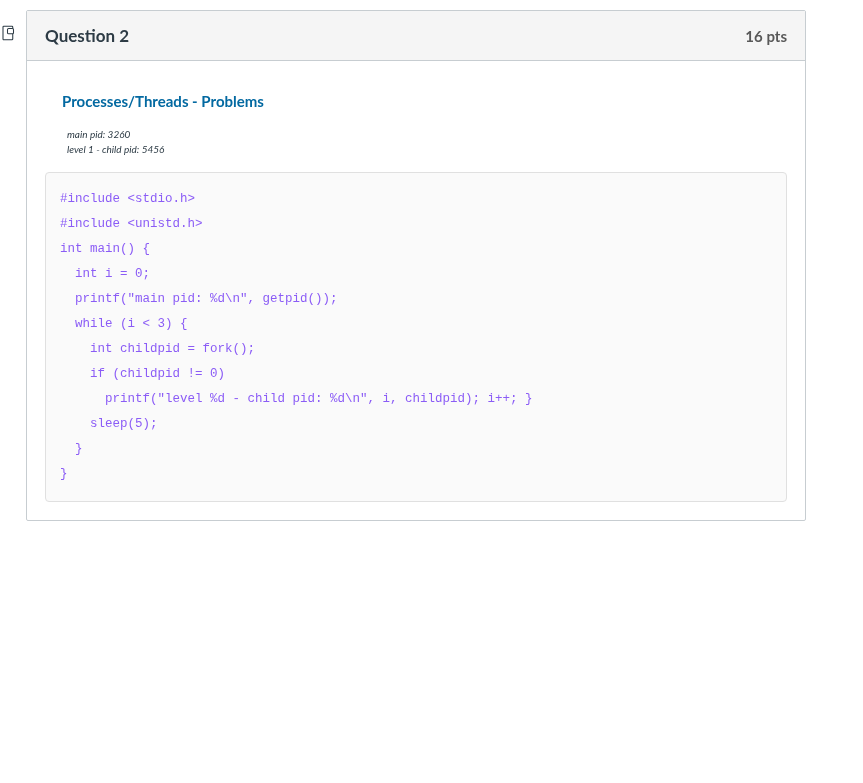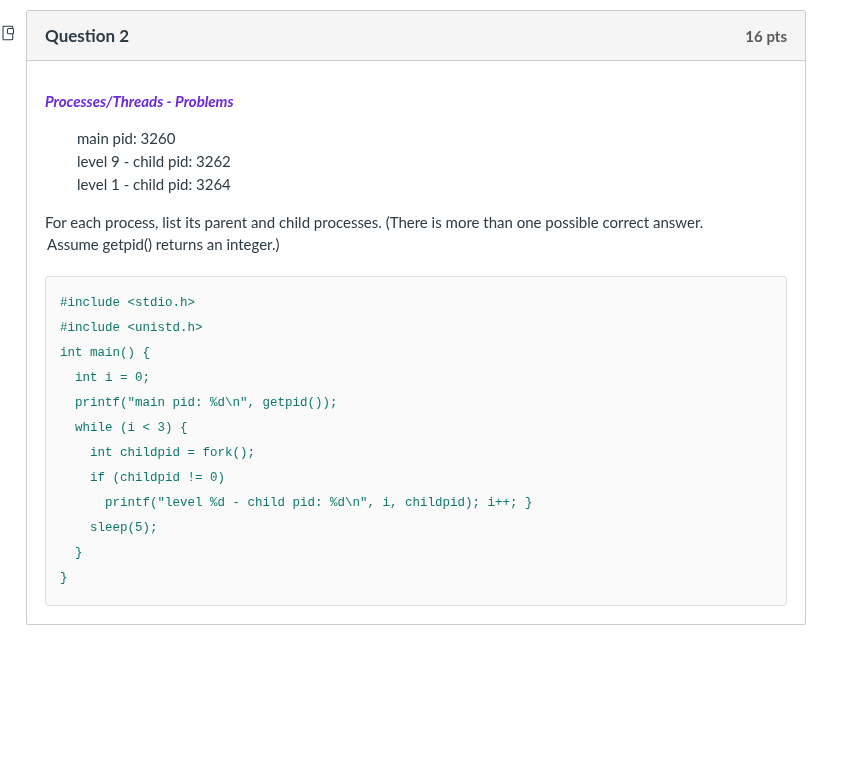--- a/index.html
+++ b/index.html
@@ -45,50 +45,51 @@
   .question-points {
     font-size: 15px;
     font-weight: 700;
     color: #595959;
   }
   .question-body {
     padding: 30px 18px 18px 18px;
     line-height: 1.45;
   }
   .section-heading {
-    color: #6d28d9;
+    color: #0369a1;
     font-weight: 700;
-    font-style: italic;
     font-size: 15px;
     margin-bottom: 14px;
+    margin-left: 17px;
   }
   .prompt-text {
     margin: 0 0 14px 0;
     font-size: 15px;
   }
   .output-block {
-    margin: 0 0 14px 32px;
-    font-size: 15px;
+    margin: 0 0 14px 22px;
+    font-size: 10px;
     line-height: 1.55;
+    font-style: italic;
   }
   .output-line { display:block; }
   .explain-text {
     margin: 0 0 20px 0;
     font-size: 15px;
     line-height: 1.5;
   }
   .explain-line2 { display:block; margin-left: 2px; }
   .code-block {
     border: 1px solid #e0e0e0;
     border-radius: 4px;
     background: #fafafa;
     padding: 14px 14px;
     font-family: Menlo, Monaco, Consolas, "Courier New", monospace;
     font-size: 12.5px;
-    color: #0f766e;
+    color: #8b5cf6;
     line-height: 2.0;
     white-space: pre;
     overflow-x: auto;
   }
 </style>
 </head>
 <body>
 
 <div class="wrapper">
   <div class="side-icon">
@@ -103,28 +104,23 @@
       <span class="question-title">Question 2</span>
       <span class="question-points">16 pts</span>
     </div>
 
     <div class="question-body">
       <div class="section-heading">Processes/Threads - Problems</div>
 
 
       <div class="output-block">
         <span class="output-line">main pid: 3260</span>
-        <span class="output-line">level 9 - child pid: 3262</span>
-        <span class="output-line">level 1 - child pid: 3264</span>
+        <span class="output-line">level 1 - child pid: 5456</span>
       </div>
 
-      <p class="explain-text">
-        <span>For each process, list its parent and child processes. (There is more than one possible correct answer.</span>
-        <span class="explain-line2">Assume getpid() returns an integer.)</span>
-      </p>
 
       <div class="code-block">#include &lt;stdio.h&gt;
 #include &lt;unistd.h&gt;
 int main() {
   int i = 0;
   printf("main pid: %d\n", getpid());
   while (i &lt; 3) {
     int childpid = fork();
     if (childpid != 0)
       printf("level %d - child pid: %d\n", i, childpid); i++; }

